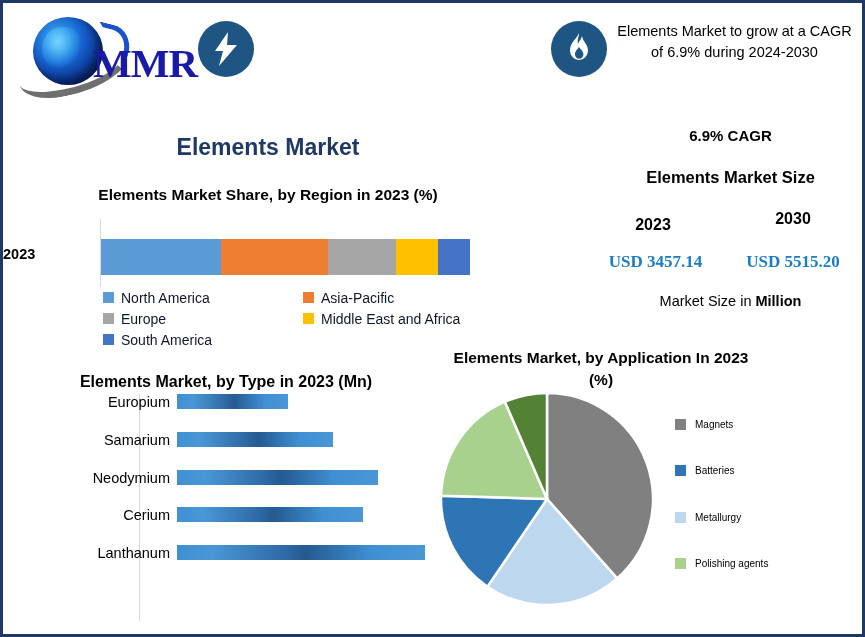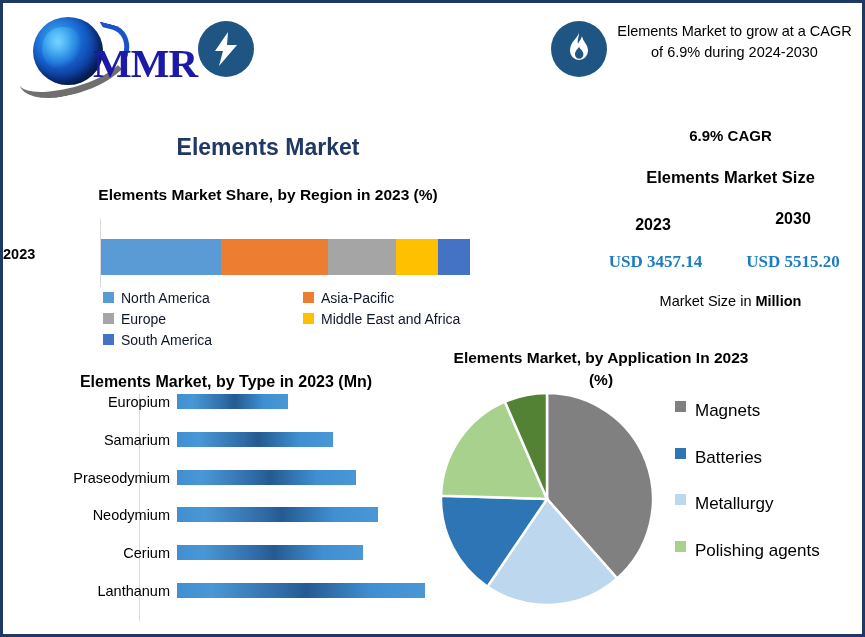--- a/index.html
+++ b/index.html
@@ -75,21 +75,21 @@
   .type-row{position:relative;height:37.8px;display:flex;align-items:flex-start;margin-left:44px;}
   .type-lab{width:130px;text-align:right;padding-right:7px;font-size:14.5px;color:#000;
             box-sizing:border-box;}
   .type-bar{height:15px;background:linear-gradient(90deg,#3f8fd2 0%,#4a97d6 14%,#2f6ba6 43%,#255a91 52%,#3f8fd2 78%,#4a97d6 100%);}
 
   
   .pie-title{position:absolute;left:443px;top:344px;width:310px;text-align:center;
              font-size:15.5px;font-weight:bold;color:#000;line-height:22px;}
   .pie-wrap{position:absolute;left:438px;top:388px;width:212px;height:216px;}
   .pie-legend{position:absolute;left:672px;top:398px;width:185px;}
-  .pl-item{display:flex;align-items:flex-start;height:46.5px;font-size:17px;color:#000;}
+  .pl-item{display:flex;align-items:center;height:46.5px;font-size:10px;color:#000;}
   .pl-sw{width:11px;height:11px;margin-right:9px;flex:0 0 11px;}
 </style>
 </head>
 <body>
 
 <div id="canvas">
 
   <div class="header">
 
     <div class="logo">
@@ -164,24 +164,20 @@
   <div class="type-title">Elements Market, by Type in 2023 (Mn)</div>
   <div class="type-axis"></div>
   <div class="type-rows" id="type-rows">
       <div class="type-row">
         <div class="type-lab">Europium</div>
         <div class="type-bar" style="width: 110.516px;"></div>
       </div>
       <div class="type-row">
         <div class="type-lab">Samarium</div>
         <div class="type-bar" style="width: 156.247px;"></div>
-      </div>
-      <div class="type-row">
-        <div class="type-lab">Praseodymium</div>
-        <div class="type-bar" style="width: 179.113px;"></div>
       </div>
       <div class="type-row">
         <div class="type-lab">Neodymium</div>
         <div class="type-bar" style="width: 201.025px;"></div>
       </div>
       <div class="type-row">
         <div class="type-lab">Cerium</div>
         <div class="type-bar" style="width: 185.782px;"></div>
       </div>
       <div class="type-row">

